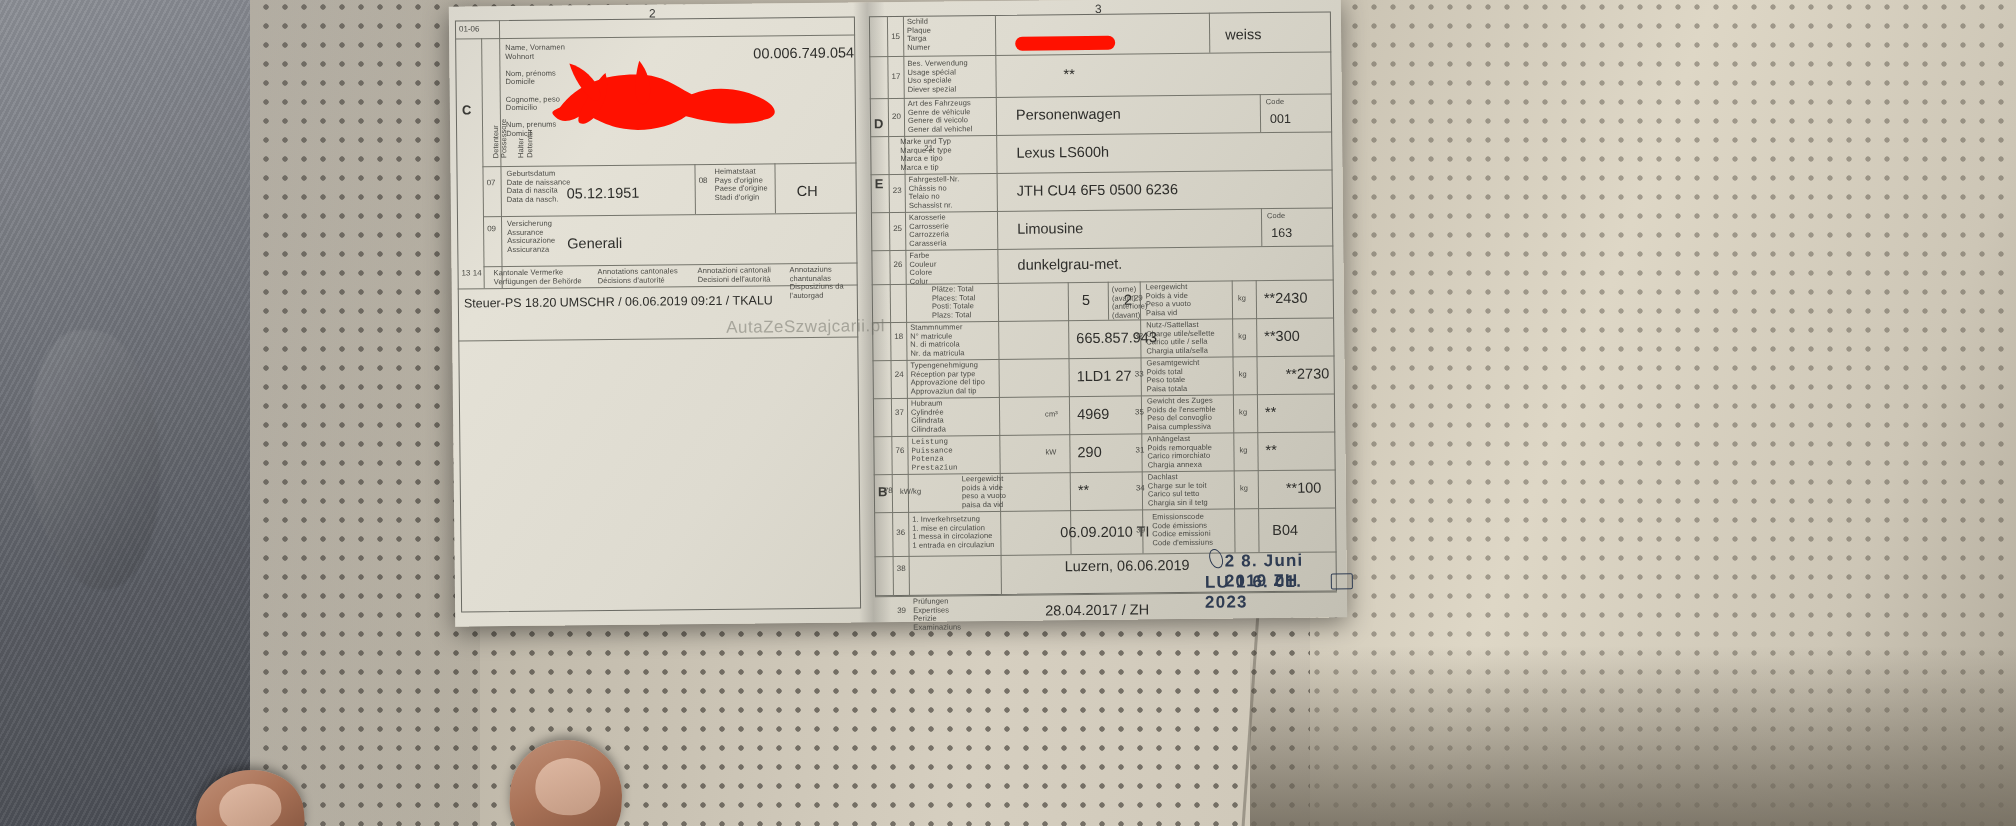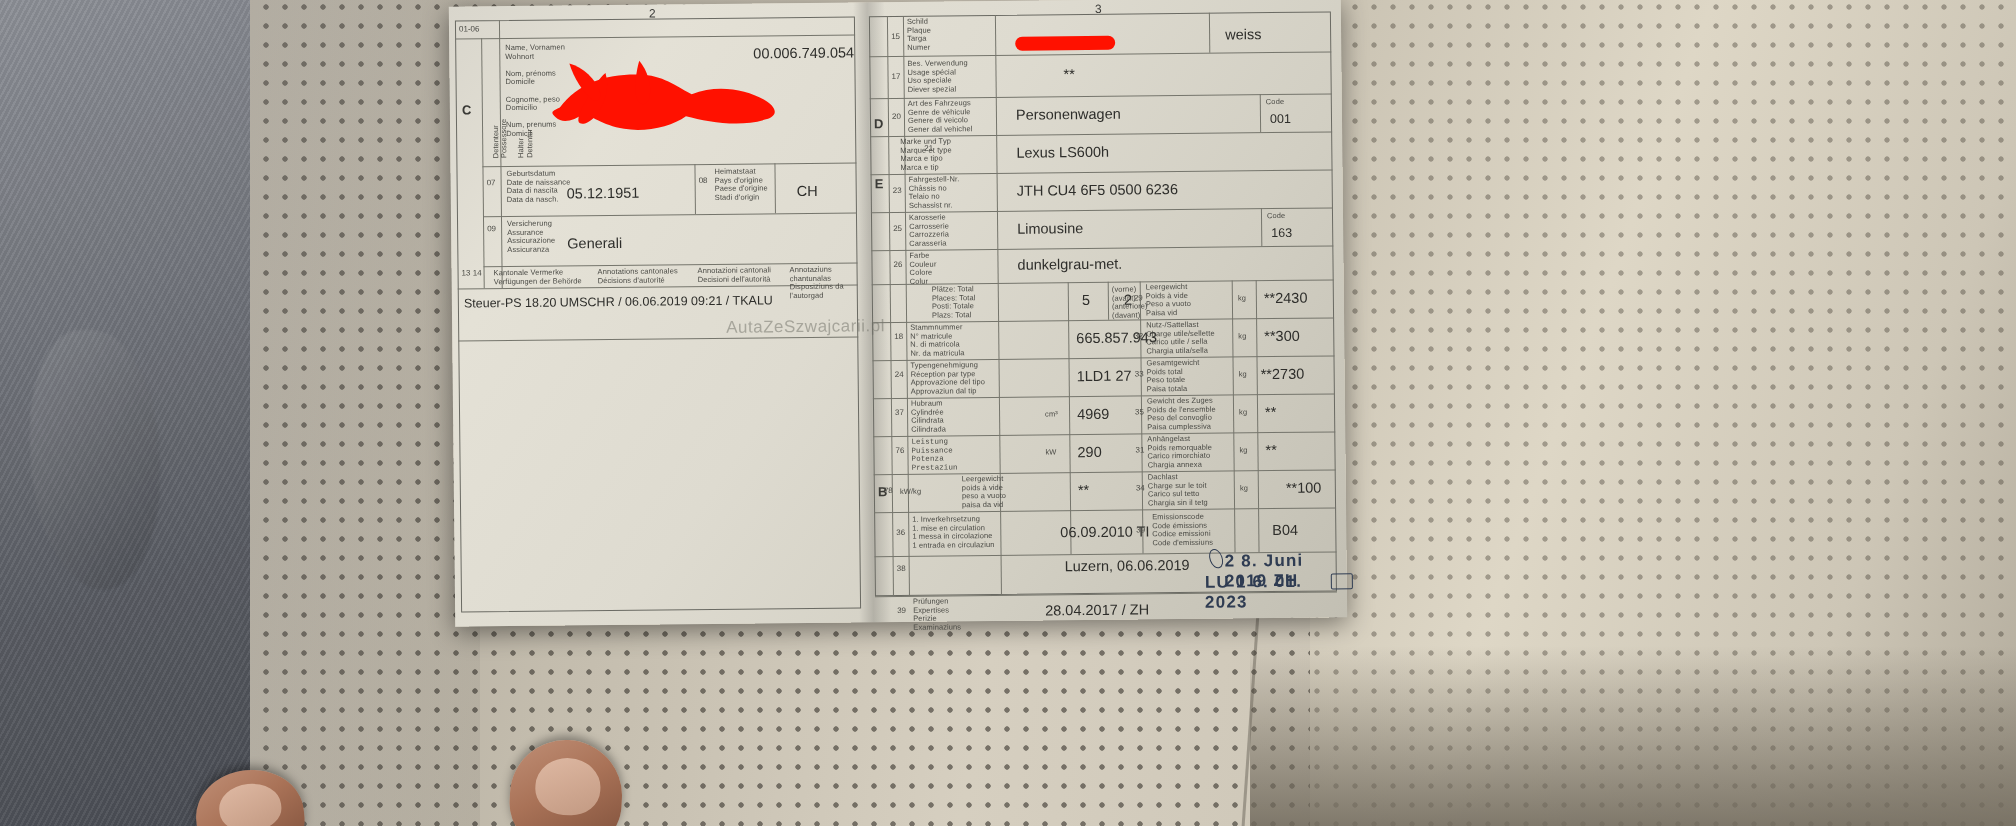--- a/index.html
+++ b/index.html
@@ -410,21 +410,21 @@
 Réception par type
 Approvazione del tipo
 Approvaziun dal tip</div>
         <div class="val" style="left:204px; top:354px;">1LD1 27</div>
         <div class="num" style="left:262px; top:356px;">33</div>
         <div class="lbl" style="left:274px; top:346px;">Gesamtgewicht
 Poids total
 Peso totale
 Paisa totala</div>
         <div class="lbl" style="left:366px; top:358px;">kg</div>
-        <div class="val" style="left:388px; top:354px;">**2730</div>
+        <div class="val" style="left:413px; top:354px;">**2730</div>
 
         <div class="ln-h" style="left:0; top:420px; width:462px;"></div>
         <div class="num" style="left:22px; top:392px;">37</div>
         <div class="lbl" style="left:38px; top:384px;">Hubraum
 Cylindrée
 Cilindrata
 Cilindrada</div>
         <div class="lbl" style="left:172px; top:396px;">cm³</div>
         <div class="val" style="left:204px; top:392px;">4969</div>
         <div class="num" style="left:262px; top:394px;">35</div>

